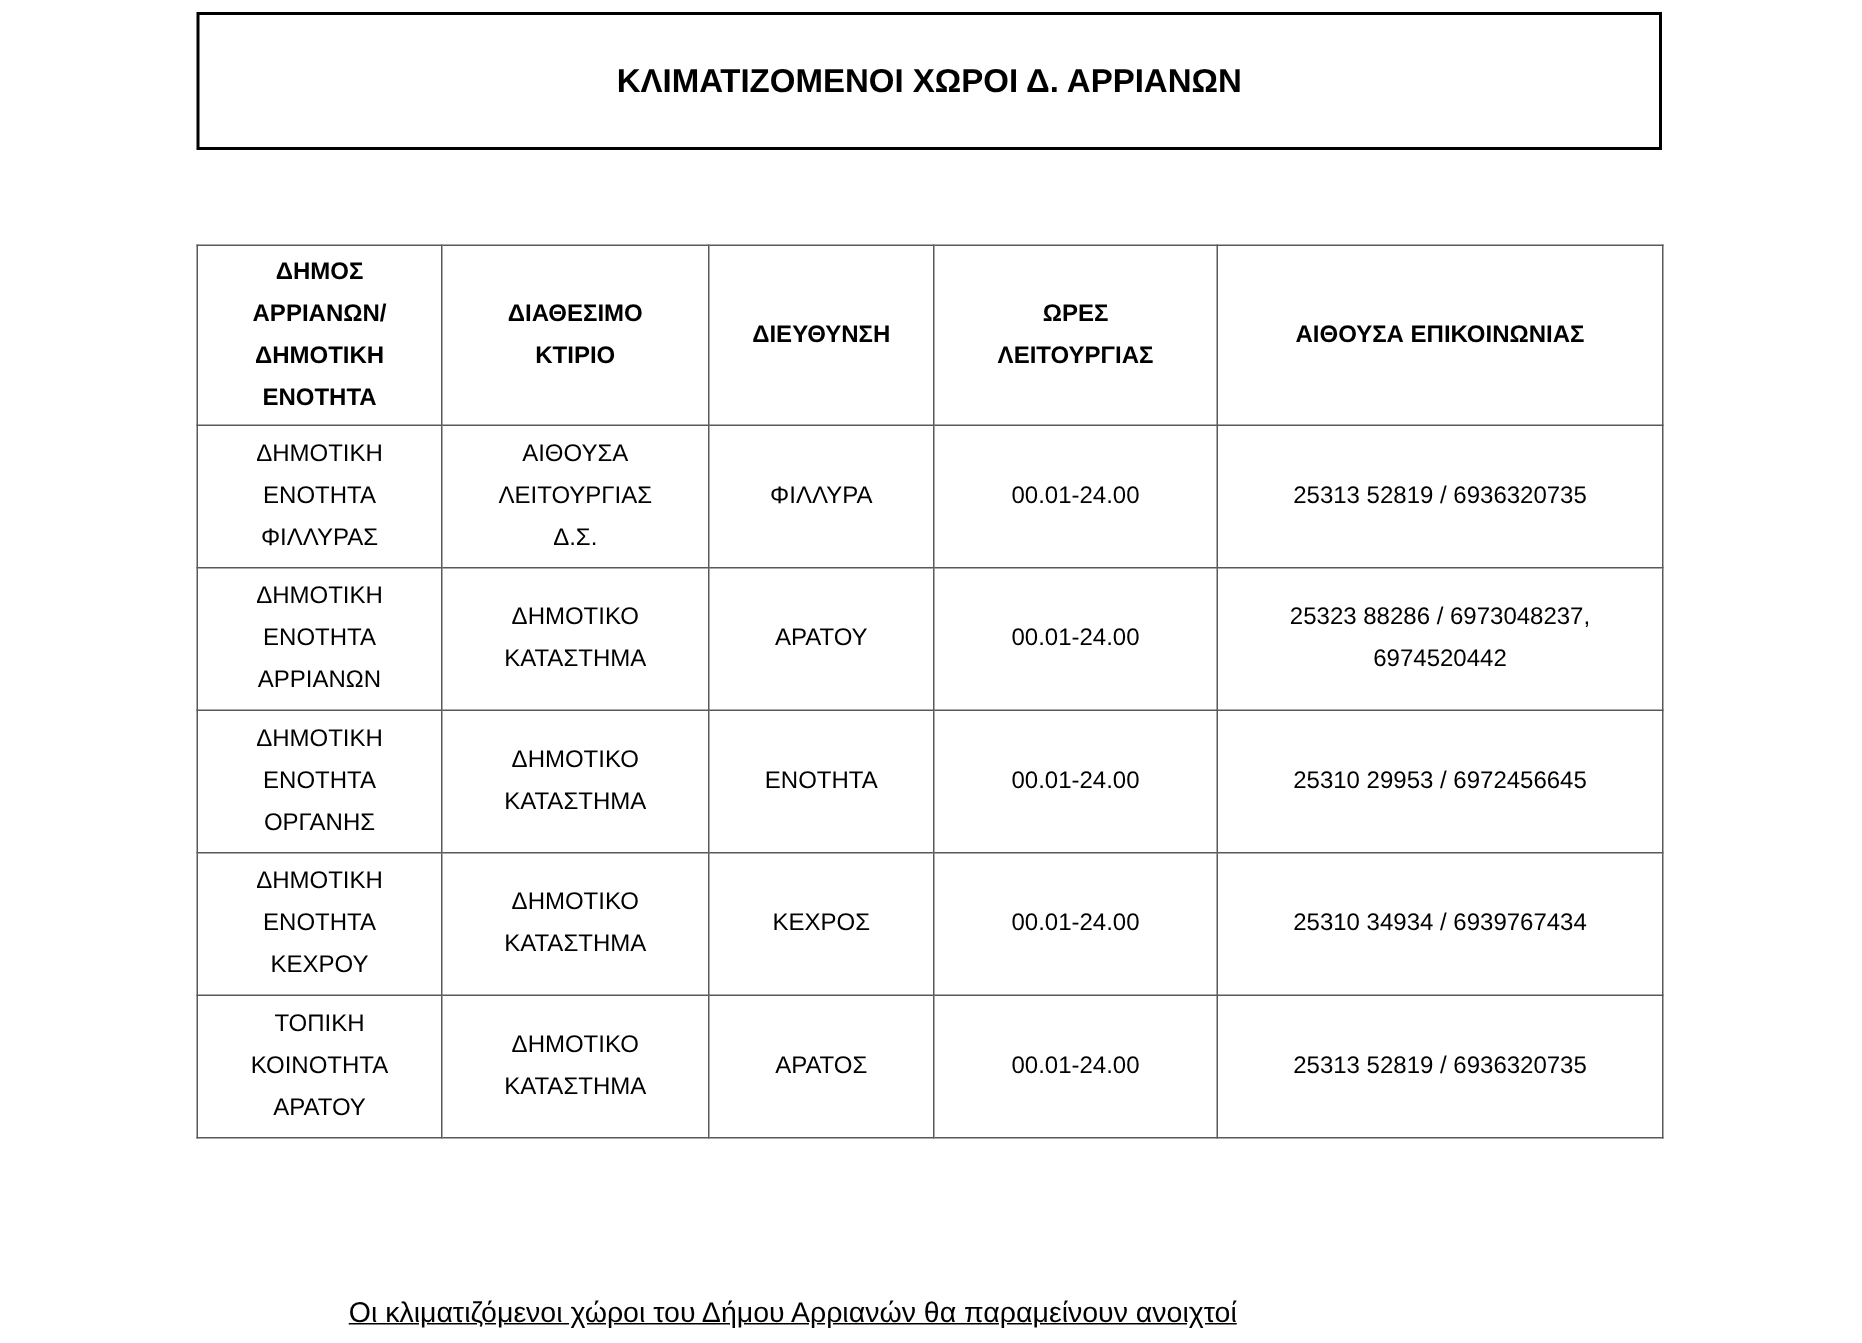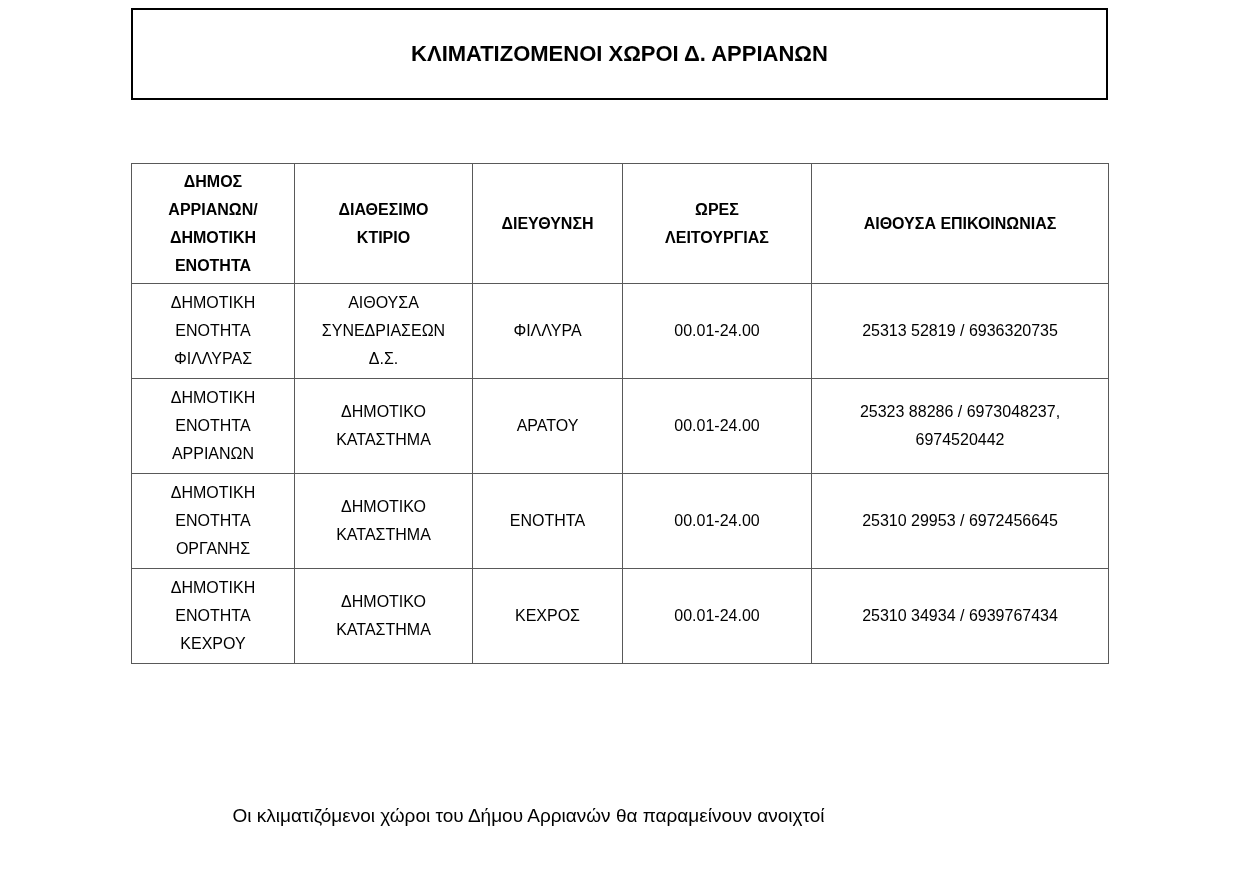--- a/index.html
+++ b/index.html
@@ -54,25 +54,26 @@
   table.main-table th { font-weight: bold; }
   table.main-table thead tr { height: 120px; }
   table.main-table tbody tr { height: 95px; }
   .col-unit    { width: 163px; }
   .col-build   { width: 178px; }
   .col-addr    { width: 150px; }
   .col-hours   { width: 189px; }
   .col-phones  { width: 297px; }
   .footer {
     position: absolute;
-    left: 0; top: 800px;
+    left: 0; top: 860px;
     width: 1057px;
     text-align: center;
     font-size: 19px;
     line-height: 31px;
+    text-decoration: underline;
   }
 </style>
 </head>
 <body>
 
 <div class="title-box">
   <div class="title-line">ΚΛΙΜΑΤΙΖΟΜΕΝΟΙ ΧΩΡΟΙ Δ. ΑΡΡΙΑΝΩΝ</div>
 </div>
 
 <table class="main-table">
@@ -96,21 +97,21 @@
 ΛΕΙΤΟΥΡΓΙΑΣ</th>
       <th>ΑΙΘΟΥΣΑ ΕΠΙΚΟΙΝΩΝΙΑΣ</th>
     </tr>
   </thead>
   <tbody>
   <tr>
     <td>ΔΗΜΟΤΙΚΗ
 ΕΝΟΤΗΤΑ
 ΦΙΛΛΥΡΑΣ</td>
     <td>ΑΙΘΟΥΣΑ
-ΣΥΝΕΔΡΙΑΣΕΩΝ
+ΛΕΙΤΟΥΡΓΙΑΣ
 Δ.Σ.</td>
     <td>ΦΙΛΛΥΡΑ</td>
     <td>00.01-24.00</td>
     <td>25313 52819 / 6936320735</td>
   </tr>
 
   <tr>
     <td>ΔΗΜΟΤΙΚΗ
 ΕΝΟΤΗΤΑ
 ΑΡΡΙΑΝΩΝ</td>
@@ -137,18 +138,28 @@
     <td>ΔΗΜΟΤΙΚΗ
 ΕΝΟΤΗΤΑ
 ΚΕΧΡΟΥ</td>
     <td>ΔΗΜΟΤΙΚΟ
 ΚΑΤΑΣΤΗΜΑ</td>
     <td>ΚΕΧΡΟΣ</td>
     <td>00.01-24.00</td>
     <td>25310 34934 /  6939767434</td>
   </tr>
 
+  <tr>
+    <td>ΤΟΠΙΚΗ
+ΚΟΙΝΟΤΗΤΑ
+ΑΡΑΤΟΥ</td>
+    <td>ΔΗΜΟΤΙΚΟ
+ΚΑΤΑΣΤΗΜΑ</td>
+    <td>ΑΡΑΤΟΣ</td>
+    <td>00.01-24.00</td>
+    <td>25313 52819 / 6936320735</td>
+  </tr>
 </tbody>
 </table>
 
 <div class="footer">
   <div>Οι κλιματιζόμενοι χώροι του Δήμου Αρριανών θα παραμείνουν ανοιχτοί</div>
 </div>
 
 </body></html>

